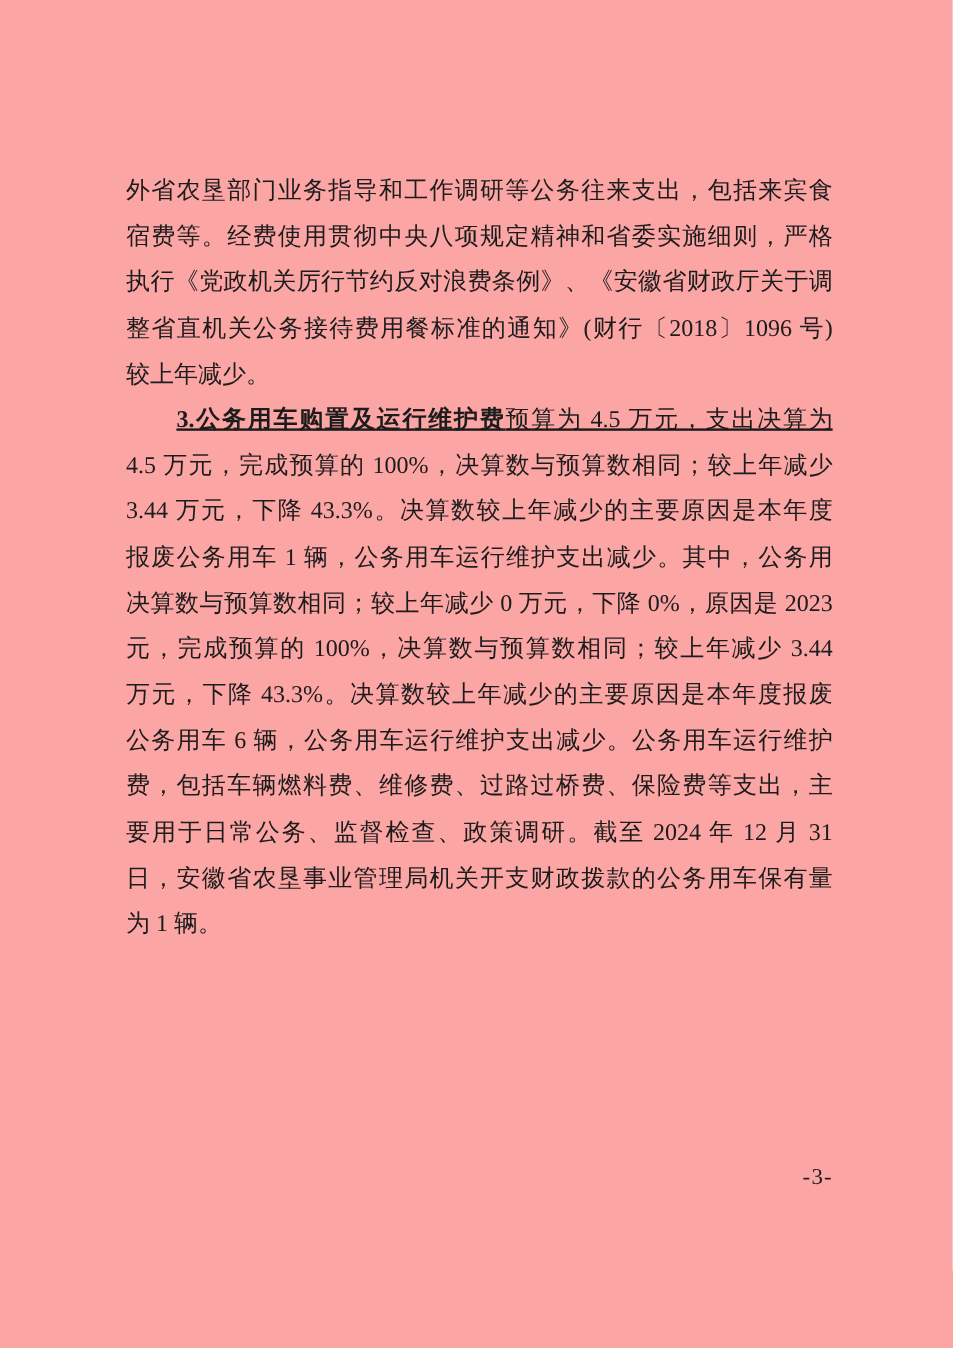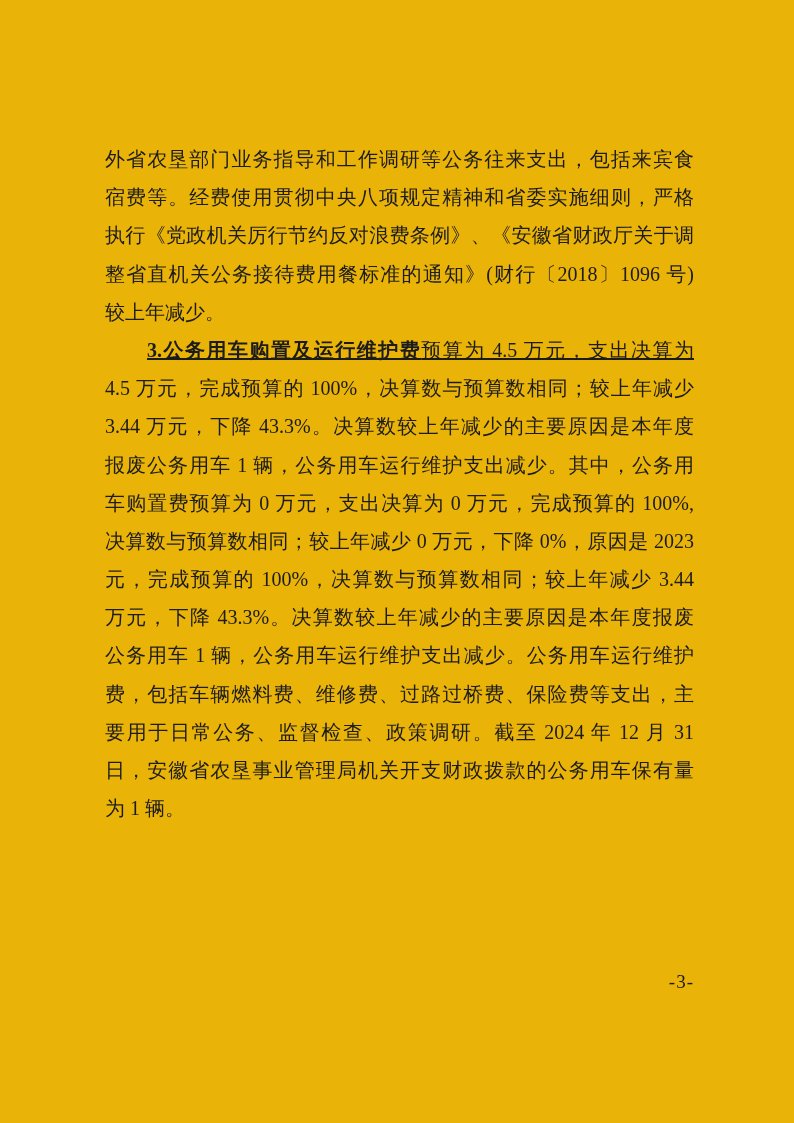--- a/index.html
+++ b/index.html
@@ -4,21 +4,21 @@
 <style>
   html, body {
     margin: 0;
     padding: 0;
     background: #ffffff;
   }
   .page {
     position: relative;
     width: 794px;
     height: 1123px;
-    background: #eab308;
+    background: #fca5a5;
     overflow: hidden;
     font-family: "Liberation Serif", "DejaVu Serif", serif;
     color: #1c1c1c;
   }
   .content {
     position: absolute;
     left: 105px;
     top: 140px;
     width: 589px;
   }
@@ -68,25 +68,24 @@
         <div class="line"><span>宿费等。经费使用贯彻中央八项规定精神和省委实施细则，严格</span></div>
         <div class="line"><span>执行《党政机关厉行节约反对浪费条例》、《安徽省财政厅关于调</span></div>
         <div class="line"><span>整省直机关公务接待费用餐标准的通知》(财行〔2018〕1096 号)</span></div>
         <div class="line last"><span>较上年减少。</span></div>
       </div>
       <div class="paragraph">
         <div class="line indent"><span class="bold">3.公务用车购置及运行维护费</span><span>预算为 4.5 万元，支出决算为</span></div>
         <div class="line"><span>4.5 万元，完成预算的 100%，决算数与预算数相同；较上年减少</span></div>
         <div class="line"><span>3.44 万元，下降 43.3%。决算数较上年减少的主要原因是本年度</span></div>
         <div class="line"><span>报废公务用车 1 辆，公务用车运行维护支出减少。其中，公务用</span></div>
-        <div class="line"><span>车购置费预算为 0 万元，支出决算为 0 万元，完成预算的 100%,</span></div>
         <div class="line"><span>决算数与预算数相同；较上年减少 0 万元，下降 0%，原因是 2023</span></div>
         <div class="line"><span>元，完成预算的 100%，决算数与预算数相同；较上年减少 3.44</span></div>
         <div class="line"><span>万元，下降 43.3%。决算数较上年减少的主要原因是本年度报废</span></div>
-        <div class="line"><span>公务用车 1 辆，公务用车运行维护支出减少。公务用车运行维护</span></div>
+        <div class="line"><span>公务用车 6 辆，公务用车运行维护支出减少。公务用车运行维护</span></div>
         <div class="line"><span>费，包括车辆燃料费、维修费、过路过桥费、保险费等支出，主</span></div>
         <div class="line"><span>要用于日常公务、监督检查、政策调研。截至 2024 年 12 月 31</span></div>
         <div class="line"><span>日，安徽省农垦事业管理局机关开支财政拨款的公务用车保有量</span></div>
         <div class="line last"><span>为 1 辆。</span></div>
       </div>
     </div>
   <div class="footer">
     <span>-3-</span>
   </div>
 </div>

